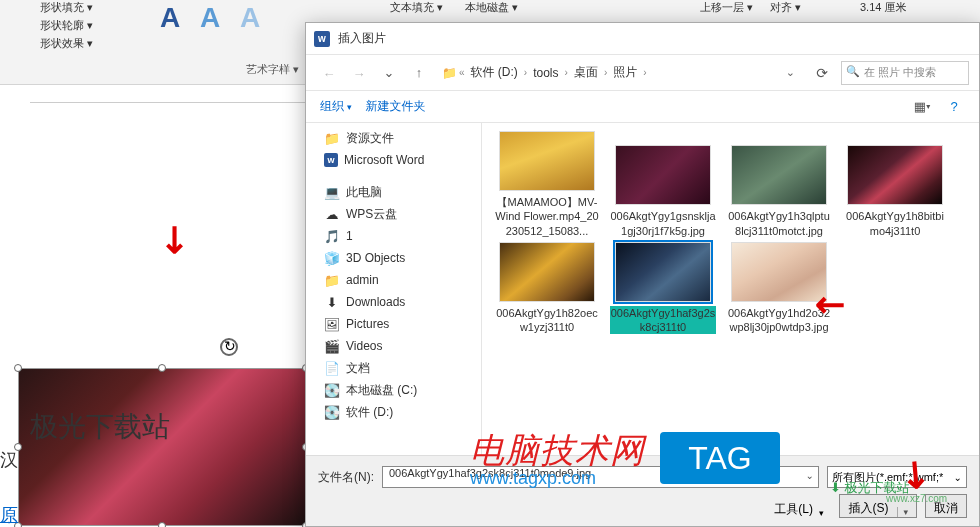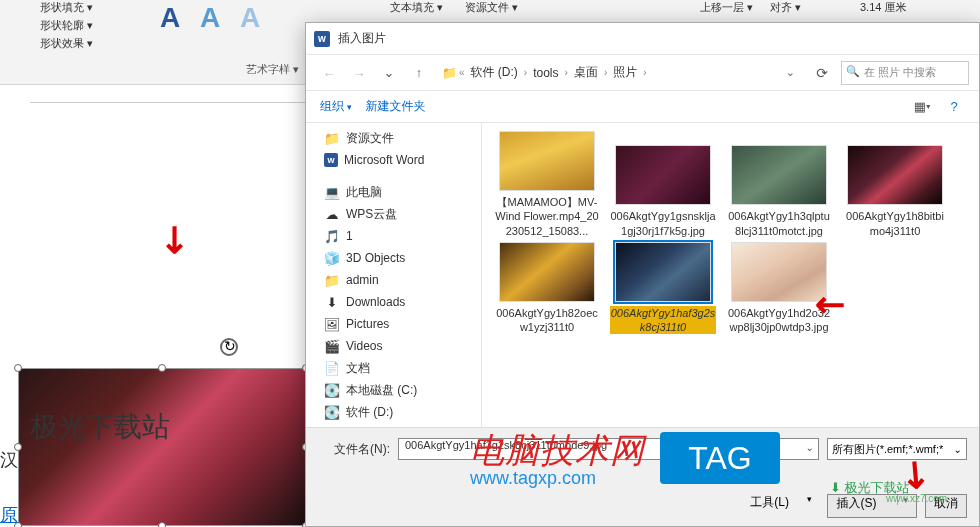--- a/index.html
+++ b/index.html
@@ -56,37 +56,37 @@
 .pc-ico { color: #0078d4; }
 .music-ico { color: #0078d4; }
 .cube-ico { color: #0aa; }
 .tree-sep { height: 10px; }
 
 .files { flex: 1; padding: 8px 12px; display: flex; flex-wrap: wrap; gap: 4px 10px; align-content: flex-start; overflow: hidden; align-items: flex-end; }
 .file-item { width: 106px; display: flex; flex-direction: column; align-items: center; }
 .file-thumb { width: 96px; height: 60px; border: 1px solid #ddd; display: flex; align-items: center; justify-content: center; overflow: hidden; }
 .file-name { font-size: 11px; color: #333; text-align: center; margin-top: 4px; line-height: 1.3; word-break: break-all; max-height: 56px; overflow: hidden; }
 .file-item.selected .file-thumb { outline: 2px solid #0078d4; }
-.file-item.selected .file-name { background: #eab308; font-style: italic; }
+.file-item.selected .file-name { background: #14b8a6; }
 .thumb-1 { background: linear-gradient(160deg, #d4a030 0%, #f0c850 40%, #b07820 100%); }
 .thumb-2 { background: linear-gradient(170deg, #1a4060 0%, #2a5580 60%, #0d2030 100%); }
 .thumb-3 { background: linear-gradient(135deg, #3a1020 0%, #6a2040 50%, #2a0818 100%); }
 .thumb-4 { background: linear-gradient(145deg, #3b5545 0%, #6a8a70 50%, #2a4035 100%); }
 .thumb-5 { background: linear-gradient(140deg, #1a0808 0%, #5a2030 40%, #c04055 55%, #4a1820 80%, #0a0505 100%); }
 .thumb-6 { background: linear-gradient(140deg, #4a3010 0%, #e0a830 45%, #7a5020 80%, #2a1808 100%); }
 .thumb-7 { background: linear-gradient(140deg, #0a1220 0%, #2a4060 40%, #4a6a8a 60%, #1a2a40 100%); }
 .thumb-8 { background: linear-gradient(150deg, #f5e8d8 0%, #e8c8b0 40%, #d0a890 70%, #f0ddc8 100%); }
 
-.dlg-footer { position: absolute; bottom: 0; left: 0; width: 100%; background: #f0f0f0; border-top: 1px solid #ddd; padding: 10px 12px 8px 28px; }
+.dlg-footer { position: absolute; bottom: 0; left: 0; width: 100%; background: #f0f0f0; border-top: 1px solid #ddd; padding: 10px 12px 8px 12px; }
 .footer-row { display: flex; align-items: center; gap: 8px; margin-bottom: 6px; }
 .footer-label { font-size: 12px; color: #333; }
 .footer-input { flex: 1; height: 22px; border: 1px solid #888; background: #fff; font-size: 11px; padding: 0 18px 0 6px; color: #333; position: relative; }
 .footer-combo { width: 140px; height: 22px; border: 1px solid #888; background: #fff; font-size: 11px; padding: 0 4px; display: flex; align-items: center; justify-content: space-between; }
 .footer-btns { display: flex; justify-content: flex-end; gap: 8px; }
-.footer-btn { height: 24px; padding: 0 8px; border: 1px solid #888; background: #e8e8e8; font-size: 12px; display: flex; align-items: flex-start; gap: 18px; margin-top: 28px; }
+.footer-btn { height: 24px; padding: 0 8px; border: 1px solid #888; background: #e8e8e8; font-size: 12px; display: flex; align-items: flex-end; gap: 6px; }
 .footer-btn .dd { font-size: 9px; color: #555; border-left: 1px solid #aaa; padding-left: 5px; margin-left: 3px; }
 
 .watermark { position: absolute; font-weight: normal; pointer-events: none; }
 .wm-text { top: 428px; left: 470px; font-size: 34px; color: #e02020; font-style: italic; letter-spacing: 1px; }
 .wm-tag { top: 432px; left: 660px; width: 120px; height: 52px; background: #0088d4; color: #fff; font-size: 32px; display: flex; align-items: center; justify-content: center; border-radius: 4px; }
 .wm-url { top: 468px; left: 470px; font-size: 18px; color: #2090e0; font-weight: normal; }
 .wm-logo { top: 479px; left: 830px; font-size: 13px; color: #30a050; }
 .wm-logo2 { top: 493px; left: 886px; font-size: 10px; color: #60b070; }
 </style>
 </head>
@@ -95,21 +95,21 @@
 <div class="word-bg">
   <div class="ribbon">
     <span class="ribbon-btn" style="top:0;left:40px">形状填充 ▾</span>
     <span class="ribbon-btn shape-outline">形状轮廓 ▾</span>
     <span class="ribbon-btn shape-effect">形状效果 ▾</span>
     <span class="wordart-A">A</span>
     <span class="wordart-A wordart-A2">A</span>
     <span class="wordart-A wordart-A3">A</span>
     <span class="wordart-label">艺术字样 ▾</span>
     <span class="ribbon-btn ribbon-text-fill">文本填充 ▾</span>
-    <span class="ribbon-btn ribbon-text-dir">资源文件 ▾</span>
+    <span class="ribbon-btn ribbon-text-dir">本地磁盘 ▾</span>
     <span class="ribbon-btn ribbon-up-layer">上移一层 ▾</span>
     <span class="ribbon-btn ribbon-align">对齐 ▾</span>
     <span class="ribbon-btn ribbon-size">3.14 厘米</span>
   </div>
   <div class="ruler"></div>
   <div class="doc-area">
     <div class="arrow-red" style="top:115px;left:160px">↘</div>
     <div class="rotate-handle"></div>
     <div class="doc-img"></div>
     <div class="doc-img-text">极光下载站</div>

